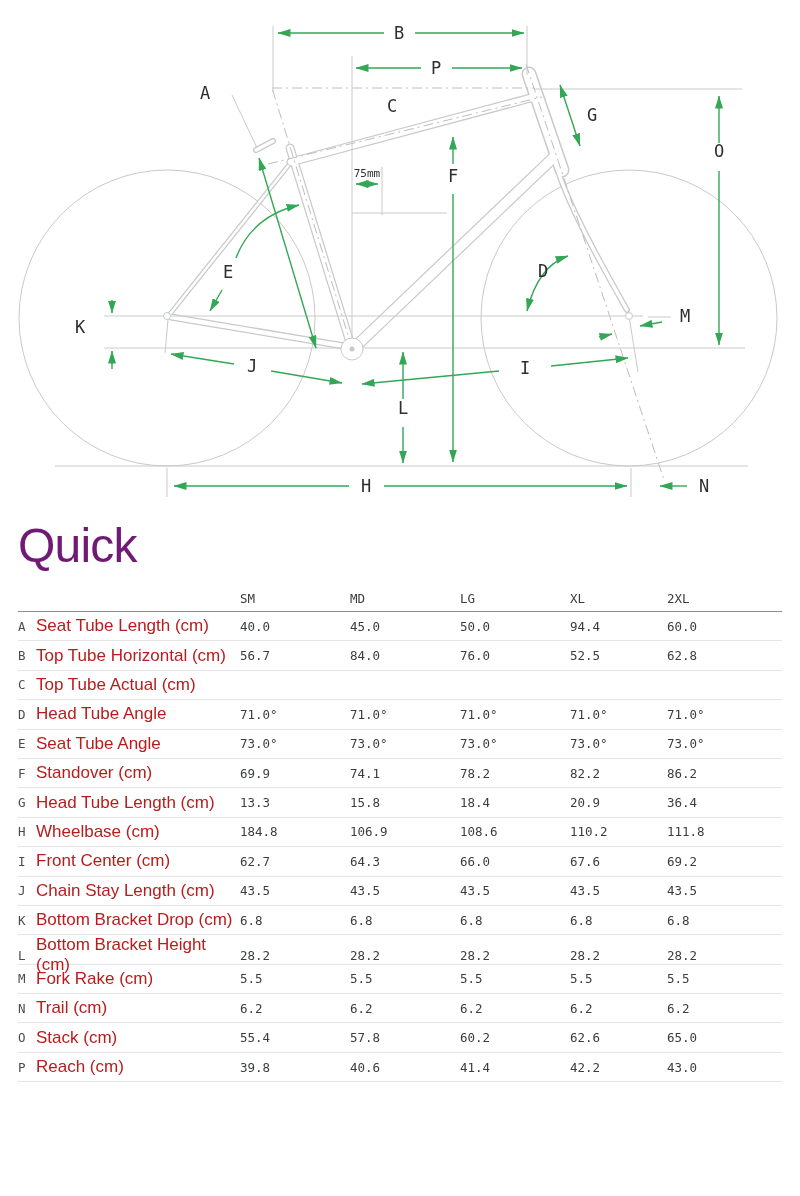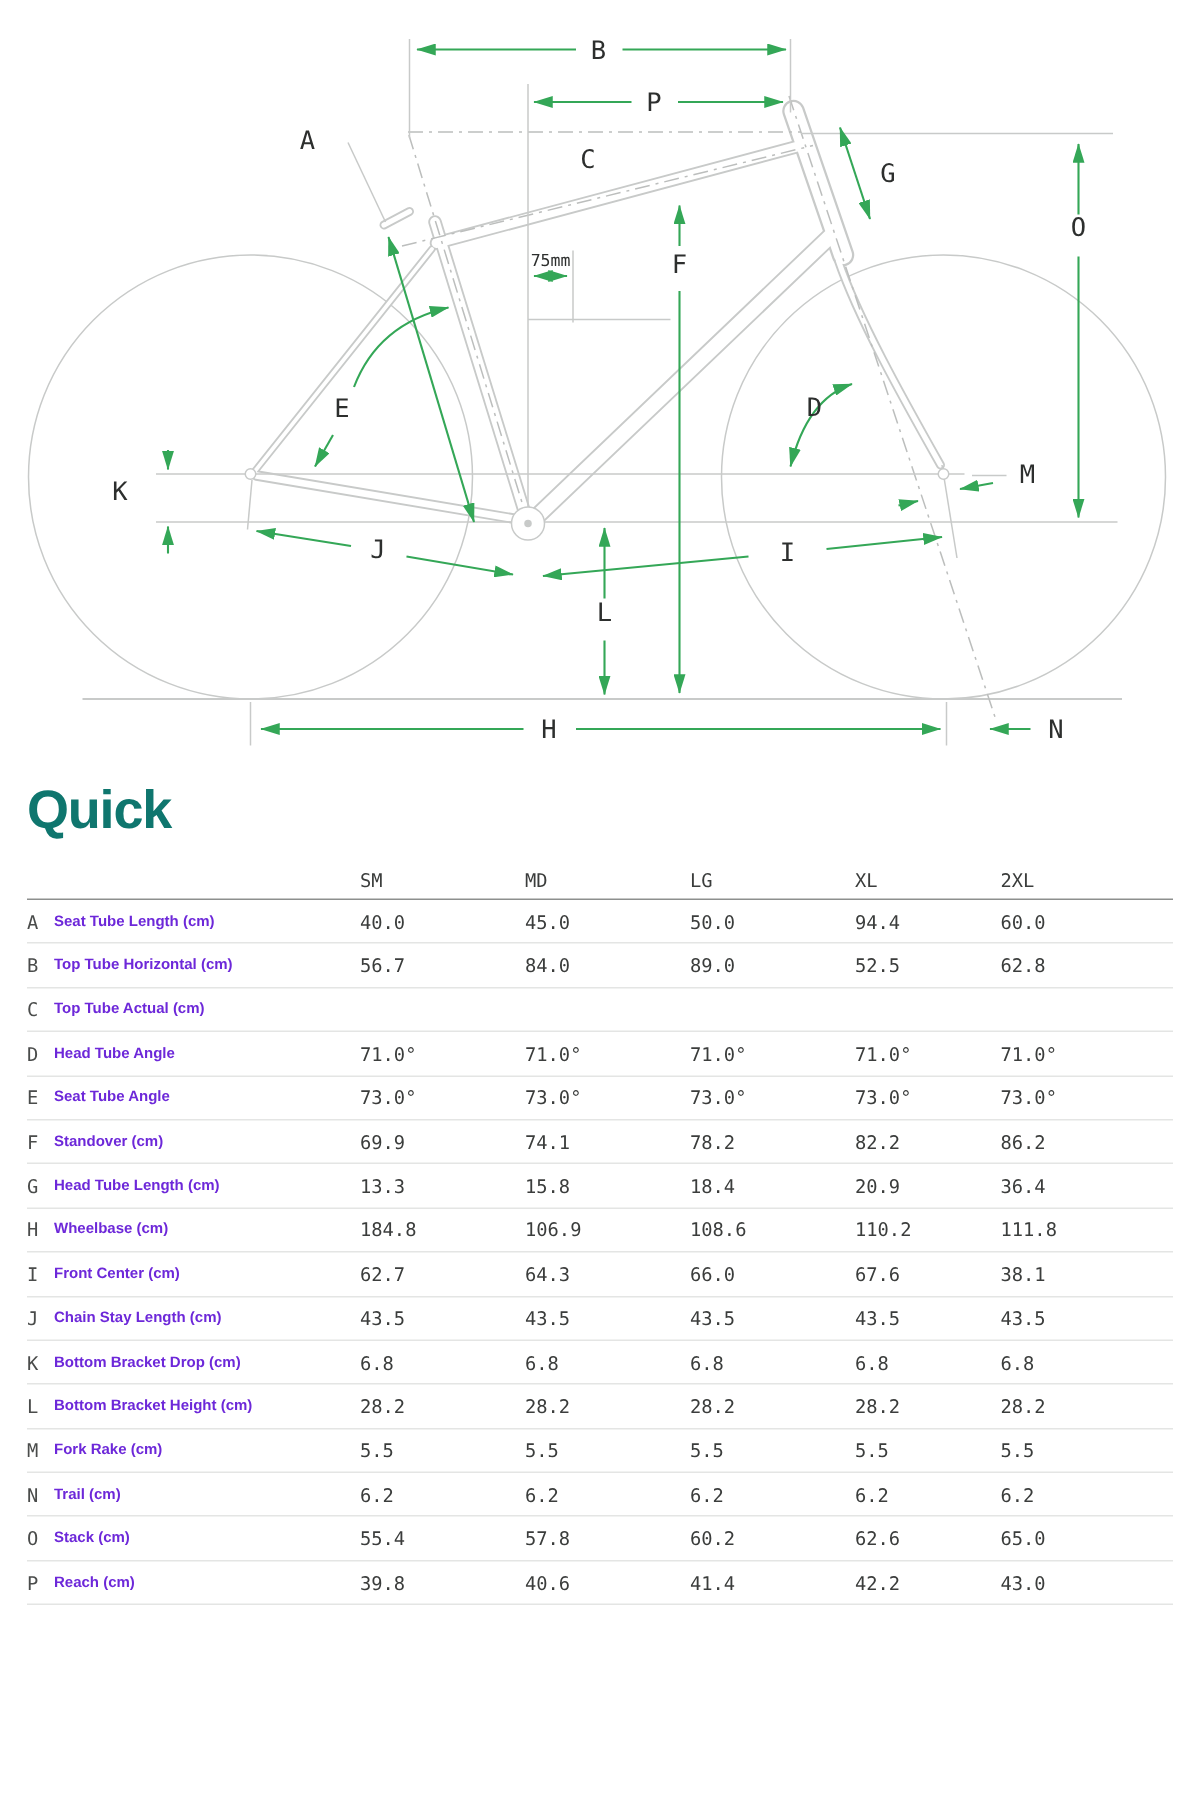--- a/index.html
+++ b/index.html
@@ -7,34 +7,34 @@
     width:800px; height:1196px; background:#ffffff; overflow:hidden;
     font-family:"Liberation Sans", sans-serif;
   }
   .diagram-wrap { width:800px; height:512px; }
   svg text {
     font-family:"DejaVu Sans Mono", monospace;
     fill:#2d2f2e; font-size:17px;
   }
   svg text.small { font-size:11px; }
   h1.page-title {
-    margin:10px 0 0 18px; font-size:36px; line-height:1;
-    font-weight:bold; color:#0f766e; letter-spacing:-0.8px;
+    margin:10px 0 0 18px; font-size:48px; line-height:1;
+    font-weight:normal; color:#701a75; letter-spacing:-0.8px;
   }
   .geo-table { margin:15px 18px 0 18px; }
   .thead, .trow {
     display:grid;
     grid-template-columns:18px 204px 110px 110px 110px 97px 1fr;
     align-items:center;
   }
   .thead { height:26px; border-bottom:1px solid #8d8f8e; }
   .trow  { height:28.4px; border-bottom:1px solid #e4e5e4; }
   .mono  { font-family:"DejaVu Sans Mono", monospace; font-size:12.5px; color:#3b3d3c; }
   .c-key  { color:#4a4c4b; }
-  .c-label{ font-weight:bold; color:#6d28d9; font-size:10px; }
+  .c-label{ font-weight:normal; color:#b91c1c; font-size:17px; }
 </style>
 </head>
 <body>
 
 <div class="diagram-wrap">
 <svg width="800" height="512" viewBox="0 0 800 512">
   <defs>
     <marker id="ah" orient="auto" markerUnits="userSpaceOnUse" markerWidth="13" markerHeight="8" refX="12.5" refY="4">
       <path d="M0,0 L13,4 L0,8 z" fill="#34a757"></path>
     </marker>
@@ -208,21 +208,21 @@
         <span class="mono">50.0</span>
         <span class="mono">94.4</span>
         <span class="mono">60.0</span>
       </div>
 
       <div class="trow">
         <span class="c-key mono">B</span>
         <span class="c-label">Top Tube Horizontal (cm)</span>
         <span class="mono">56.7</span>
         <span class="mono">84.0</span>
-        <span class="mono">89.0</span>
+        <span class="mono">76.0</span>
         <span class="mono">52.5</span>
         <span class="mono">62.8</span>
       </div>
 
       <div class="trow">
         <span class="c-key mono">C</span>
         <span class="c-label">Top Tube Actual (cm)</span>
         <span class="mono"></span>
         <span class="mono"></span>
         <span class="mono"></span>
@@ -280,21 +280,21 @@
         <span class="mono">111.8</span>
       </div>
 
       <div class="trow">
         <span class="c-key mono">I</span>
         <span class="c-label">Front Center (cm)</span>
         <span class="mono">62.7</span>
         <span class="mono">64.3</span>
         <span class="mono">66.0</span>
         <span class="mono">67.6</span>
-        <span class="mono">38.1</span>
+        <span class="mono">69.2</span>
       </div>
 
       <div class="trow">
         <span class="c-key mono">J</span>
         <span class="c-label">Chain Stay Length (cm)</span>
         <span class="mono">43.5</span>
         <span class="mono">43.5</span>
         <span class="mono">43.5</span>
         <span class="mono">43.5</span>
         <span class="mono">43.5</span>

